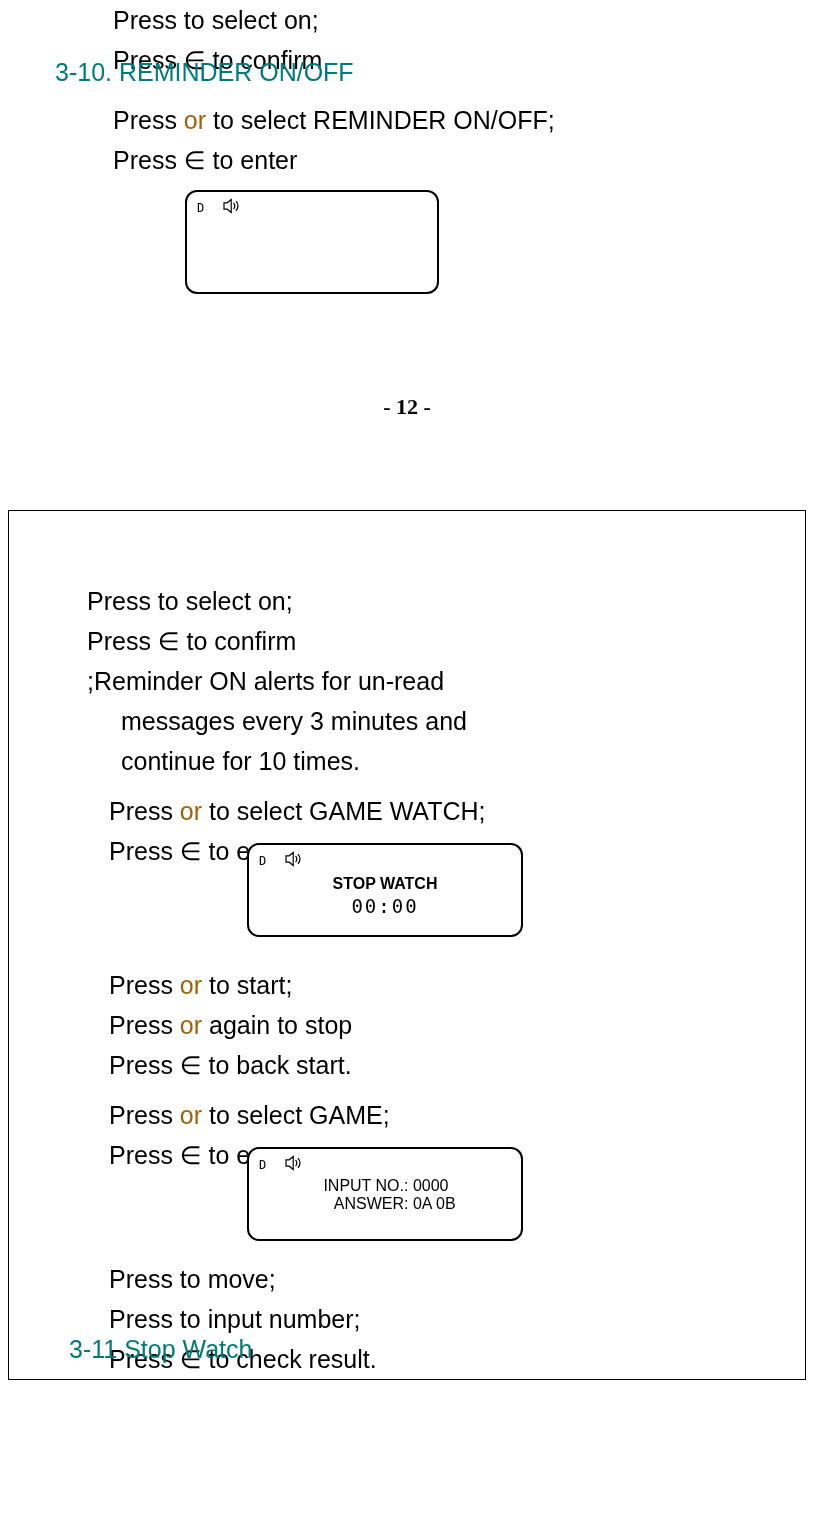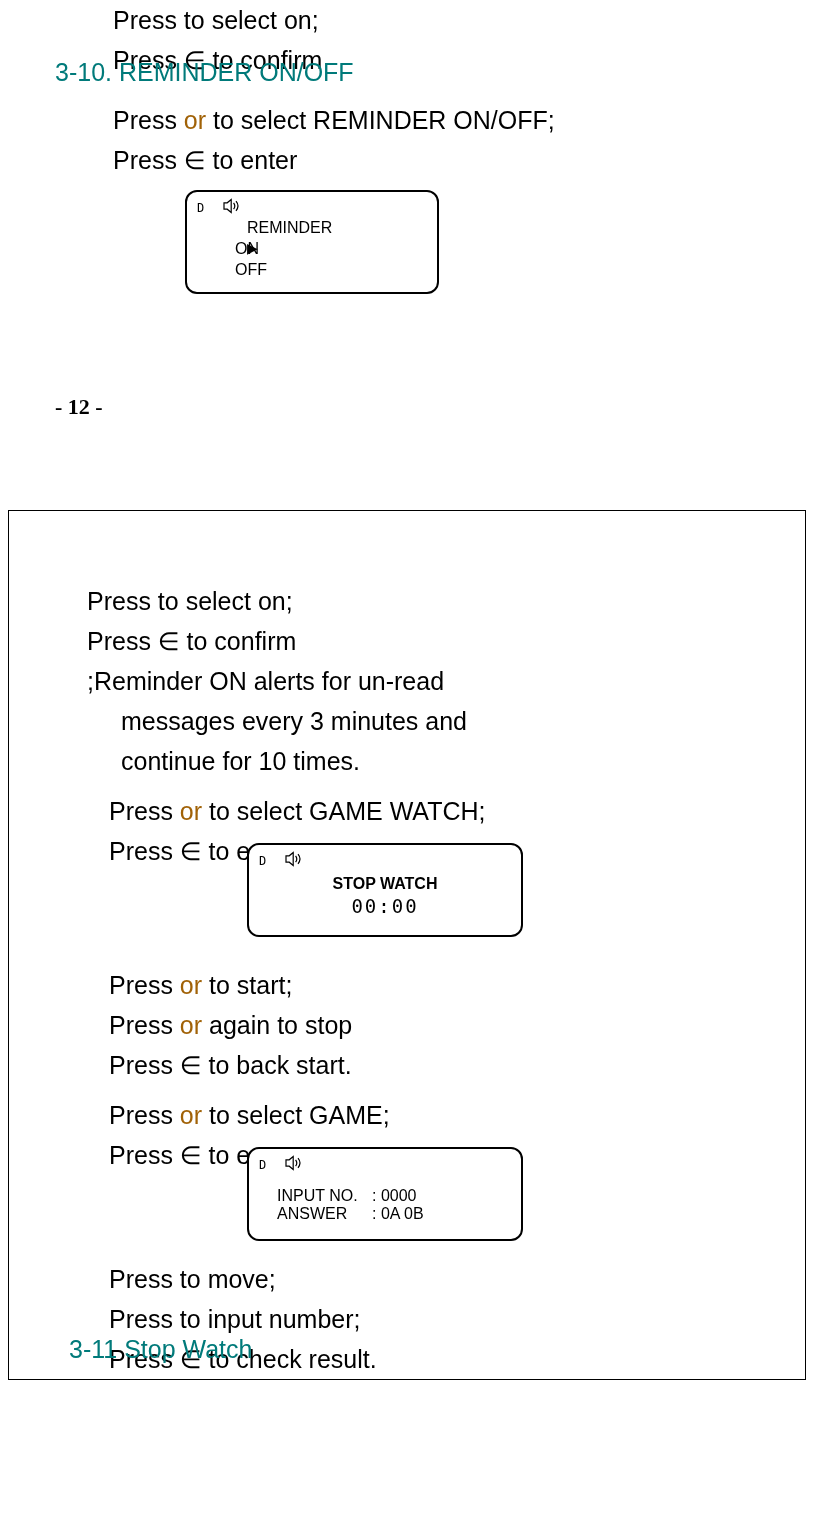--- a/index.html
+++ b/index.html
@@ -83,43 +83,44 @@
       font-size: 16px;
       padding-left: 48px;
       line-height: 1.3;
     }
     .pointer {
       position: absolute;
       left: 12px;
       font-size: 14px;
     }
     .page-num {
-      text-align: left;
+      text-align: center;
       font-family: "Times New Roman", serif;
       font-size: 22px;
       font-weight: bold;
       margin-top: 100px;
     }
     .sw-title {
       text-align: center;
       font-size: 16px;
       margin-top: 4px;
       font-weight: bold;
     }
     .sw-time {
       text-align: center;
       font-family: monospace;
       font-size: 19px;
       letter-spacing: 2px;
       margin-top: 2px;
     }
     .game-lines {
       font-size: 16px;
-      padding-left: 28px;
-      margin-top: 12px;
+      padding-left: 60px;
+      margin-top: 2px;
+      text-align: right;
     }
     .game-lines .row {
       display: flex;
     }
     .game-lines .label {
       width: 95px;
     }
     svg.speaker {
       width: 20px;
       height: 16px;
@@ -143,28 +144,20 @@
     <div class="icon-row">
       <span class="d-icon">D</span>
       <span class="speaker-icon">
         <svg class="speaker" viewBox="0 0 24 20">
             <path d="M2 6 L6 6 L11 2 L11 18 L6 14 L2 14 Z" fill="none" stroke="#000" stroke-width="1.5"></path>
             <path d="M14 6 Q17 10 14 14" fill="none" stroke="#000" stroke-width="1.5"></path>
             <path d="M17 4 Q22 10 17 16" fill="none" stroke="#000" stroke-width="1.5"></path>
           </svg>
       </span>
     </div>
-    <div class="screen-content">
-      <div style="padding-left:12px">REMINDER</div>
-      <div style="position:relative">
-        <span class="pointer">▶</span>
-        <span>ON</span>
-      </div>
-      <div>OFF</div>
-    </div>
   </div>
 
   <div class="page-num">- 12 -</div>
 </div>
 
 <div class="page page2">
   <p class="instruction" style="padding-left:18px">Press   to select on;</p>
   <p class="instruction" style="padding-left:18px">Press ∈ to confirm</p>
   <p class="instruction" style="padding-left:18px">;Reminder ON alerts for un-read</p>
   <p class="instruction" style="padding-left:52px">messages every 3 minutes and</p>

